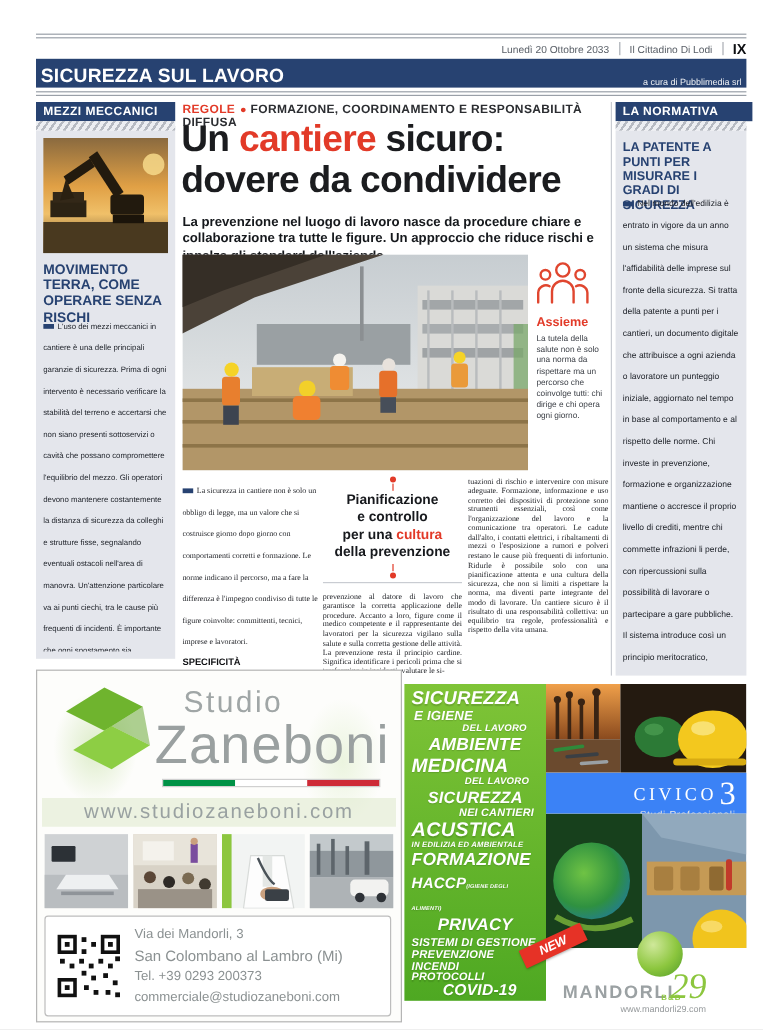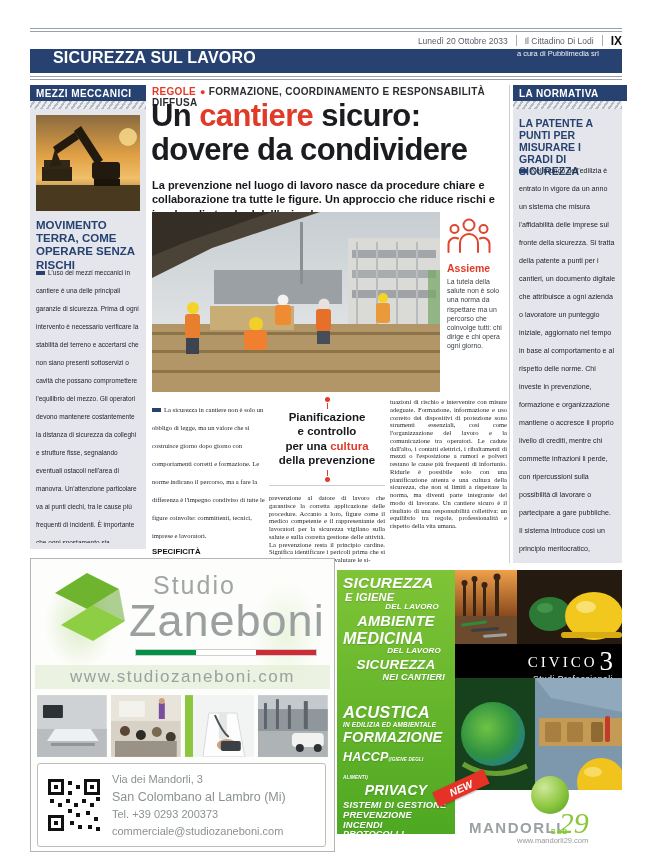--- a/index.html
+++ b/index.html
@@ -4,21 +4,21 @@
 <style>
   *{box-sizing:border-box;margin:0;padding:0}
   :root{--navy:#274271;--red:#e23a28;--panel:#e4e6ec}
   body{background:#d9d9d9;font-family:"Liberation Sans",sans-serif}
   #page{position:relative;width:650px;height:858px;background:#ffffff;margin:0 auto;overflow:hidden}
   .abs{position:absolute}
   .rule-double{border-top:1px solid #9aa0a8;border-bottom:1px solid #9aa0a8;height:4px}
   .meta-row{display:flex;justify-content:flex-end;align-items:center;font-size:8.5px;color:#5a6068}
   .meta-sep{display:inline-block;width:1px;height:11px;background:#a9adb4;margin:0 8px}
   .page-no{font-size:12px;font-weight:bold;color:#0d0f12}
-  .sec-bar{background:var(--navy);color:#fff;display:flex;align-items:flex-start;justify-content:space-between;padding:0 23px}
+  .sec-bar{background:var(--navy);color:#fff;display:flex;align-items:flex-end;justify-content:space-between;padding:0 4px}
   .sec-title{font-size:16px;font-weight:bold;letter-spacing:.2px}
   .sec-credit{font-size:7.5px;opacity:.92}
   .label-box{background:var(--navy);color:#fff;font-weight:bold;font-size:10px;letter-spacing:.4px;display:flex;align-items:center;padding:0 6px;height:16px}
   .stripes{height:8px;background:repeating-linear-gradient(-55deg,#b6bac2 0 2px,#eceef2 2px 5px)}
   .panel{background:var(--panel);overflow:hidden}
   .side-title{font-weight:bold;color:var(--navy);font-size:11.5px;line-height:1.15}
   .side-body{font-size:6.5px;line-height:1.17;color:#20242b;text-align:justify}
   .side-body.r{font-size:7.1px;line-height:1.27}
   .sq-bullet{display:inline-block;width:9px;height:4.5px;background:var(--navy);margin-right:3px}
   .kicker{font-size:10px;font-weight:bold;letter-spacing:.3px;color:#2b2d31}
@@ -44,21 +44,21 @@
   .zane-studio{font-size:25px;color:#a0a6a6;letter-spacing:2px}
   .zane-name{font-size:45px;color:#9aa0a0;letter-spacing:1px}
   .flagbar{display:flex;height:7px;width:182px;border:1px solid #d0d0d0}
   .flagbar span{flex:1}
   .zane-web{background:rgba(222,234,204,.55);display:flex;align-items:center;justify-content:center;
       font-size:17px;color:#99a1a1;letter-spacing:1.5px}
   .zane-card{background:#fff;border:1px solid #bdbdbd;border-radius:3px}
   .zane-addr{font-size:11px;color:#8b9192;line-height:1.5}
   .zane-addr .big{font-size:12.5px}
   .svc{font-style:italic;font-weight:bold;color:#fff;line-height:1.1;letter-spacing:.2px;text-shadow:0 1px 1px rgba(0,0,0,.15)}
-  .civico-band{background:#000000;color:#fff;text-align:right;padding:2px 9px 0 0}
+  .civico-band{background:#3b82f6;color:#fff;text-align:right;padding:2px 9px 0 0}
   .civico-name{font-family:"Liberation Serif",serif;font-size:15px;letter-spacing:3px}
   .civico-num{font-family:"Liberation Serif",serif;font-size:27px;vertical-align:-3px;margin-left:2px}
   .civico-sub{font-size:8.5px;letter-spacing:.5px;margin-top:-3px;color:#e8e8e8}
   .mand-name{font-size:15px;font-weight:bold;letter-spacing:1.5px;color:#9ba1a3}
   .mand-num{font-family:"Liberation Serif",serif;font-style:italic;font-size:30px;color:#8cc63e;margin-left:-3px}
   .mand-bnb{font-size:6.5px;color:#6f7578;letter-spacing:1px}
   .mand-bnb b{color:#8cc63e}
   .mand-web{font-size:7.5px;color:#95999b}
   .ribbon-new{background:#e63226;color:#fff;font-weight:bold;font-style:italic;font-size:10.5px;
       display:flex;align-items:center;justify-content:center;transform:rotate(-25deg);box-shadow:0 1px 2px rgba(0,0,0,.3)}
@@ -323,21 +323,21 @@
 
     <div class="abs" style="left:0;top:0;width:118px;height:264px;background:linear-gradient(180deg,#7fc437,#4ea822);padding:4px 6px;overflow:hidden">
       <div class="svc" style="font-size:15.5px">SICUREZZA</div>
       <div class="svc" style="font-size:11px;margin-left:2px">E IGIENE</div>
       <div class="svc" style="font-size:8px;text-align:right;padding-right:10px">DEL LAVORO</div>
       <div class="svc" style="font-size:14.5px;text-align:center;margin-top:2px">AMBIENTE</div>
       <div class="svc" style="font-size:16px">MEDICINA</div>
       <div class="svc" style="font-size:8px;text-align:right;padding-right:8px">DEL LAVORO</div>
       <div class="svc" style="font-size:13.5px;text-align:center;margin-top:2px">SICUREZZA</div>
       <div class="svc" style="font-size:9px;text-align:right;padding-right:4px">NEI CANTIERI</div>
-      <div class="svc" style="font-size:16.5px;margin-top:20px">ACUSTICA</div>
+      <div class="svc" style="font-size:16.5px;margin-top:0">ACUSTICA</div>
       <div class="svc" style="font-size:6.4px">IN EDILIZIA ED AMBIENTALE</div>
       <div class="svc" style="font-size:14.5px;margin-top:2px">FORMAZIONE</div>
       <div style="margin-top:1px">
         <span class="svc" style="font-size:12.5px">HACCP</span><span class="svc" style="font-size:4.6px">(IGIENE DEGLI ALIMENTI)</span>
       </div>
       <div class="svc" style="font-size:14px;text-align:center">PRIVACY</div>
       <div class="svc" style="font-size:9.3px;margin-top:1px">SISTEMI DI GESTIONE</div>
       <div class="svc" style="font-size:9.3px">PREVENZIONE INCENDI</div>
       <div class="svc" style="font-size:9px">PROTOCOLLI</div>
       <div class="svc" style="font-size:13px;margin:-2px 0 0 26px">COVID-19</div>

